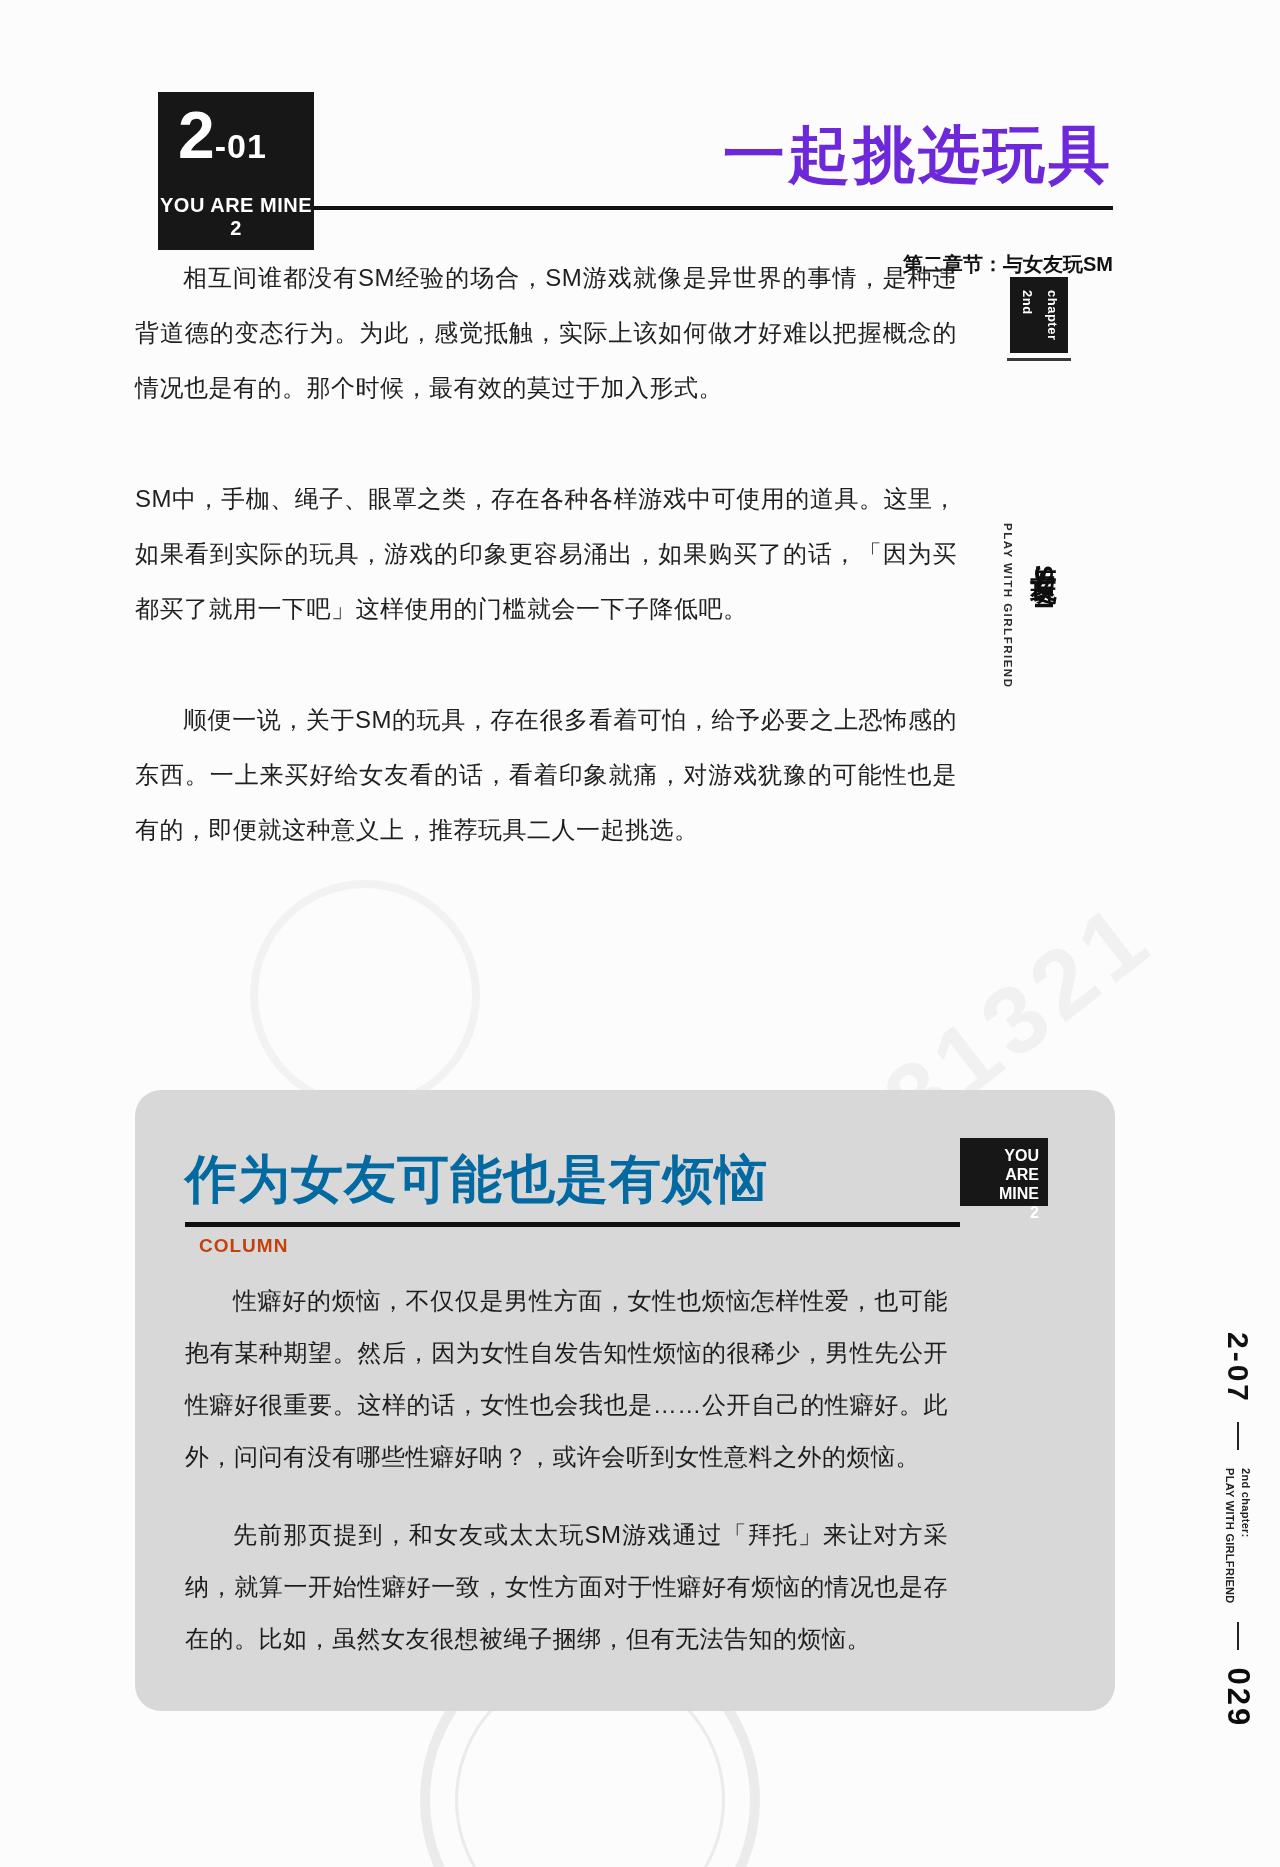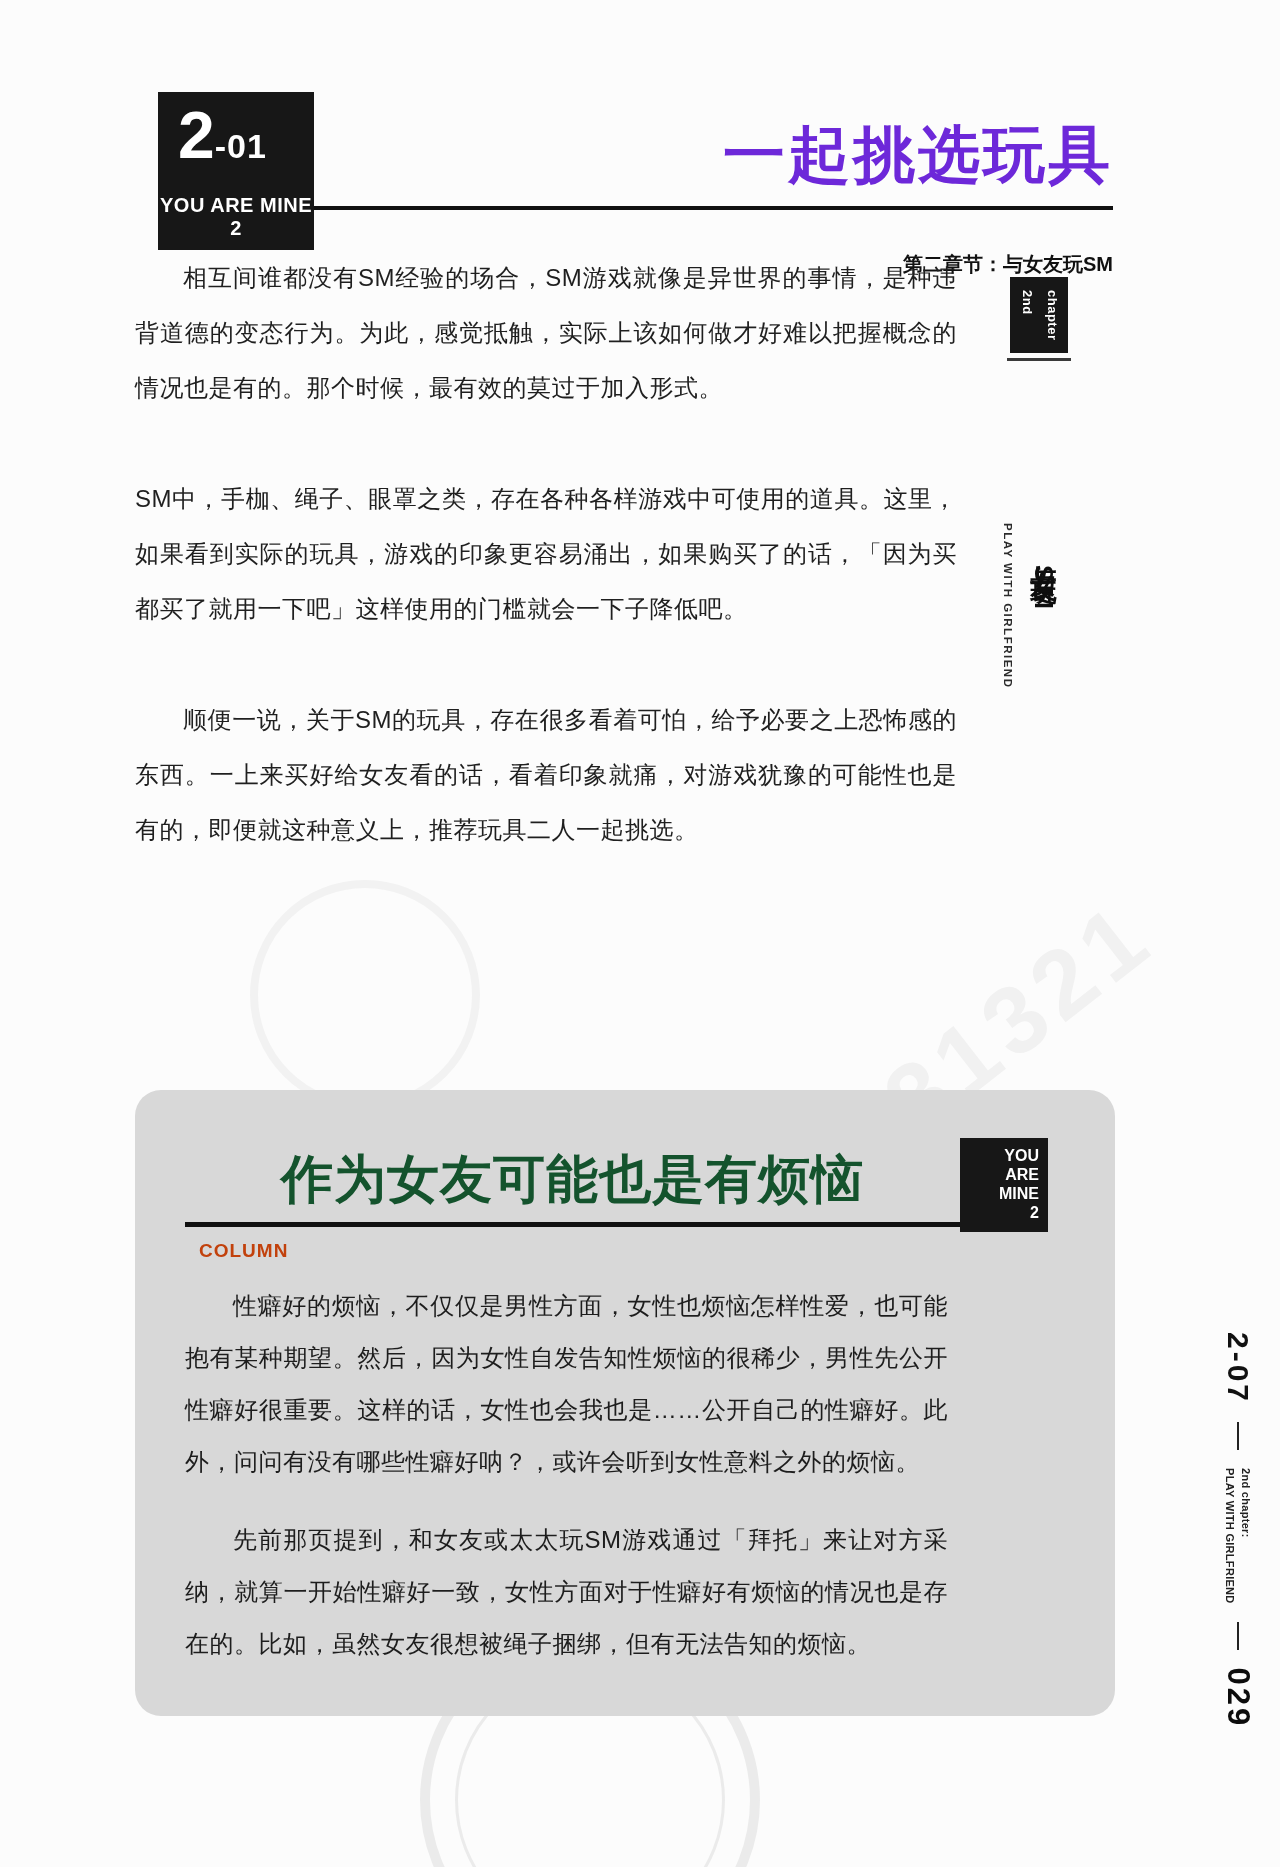--- a/index.html
+++ b/index.html
@@ -61,23 +61,23 @@
     font-size:11.5px; font-weight:600; letter-spacing:1.5px; color:#2b2b2b;
   }
 
   
   .column-box {
     position:absolute; left:135px; top:1090px; width:980px; min-height:568px;
     background:#d8d8d8; border-radius:26px;
   }
   .col-header { display:flex; align-items:flex-start; margin:48px 67px 0 50px; }
   .col-title-wrap { flex:1; border-bottom:5px solid #101010; padding:10px 0 12px 0; }
-  .col-title { font-size:52px; font-weight:900; letter-spacing:1px; color:#14532d; line-height:1.2;text-align:center; }
+  .col-title { font-size:52px; font-weight:900; letter-spacing:1px; color:#0369a1; line-height:1.2; }
   .col-badge {
-    width:88px; height:94px; background:#171717; color:#fff; flex:0 0 auto;
+    width:88px; height:68px; background:#171717; color:#fff; flex:0 0 auto;
     text-align:right; padding:8px 9px; font-size:16px; font-weight:700; line-height:19px;
   }
   .col-label { margin:8px 0 0 64px; font-size:19px; font-weight:600; letter-spacing:1px; color:#c2410c; }
   .col-paras { margin:18px 167px 0 50px; padding-bottom:46px; }
   .col-paras p {
     font-size:24px; line-height:52px; letter-spacing:.5px; text-align:justify;
     text-indent:2em; color:#1d1d1d; margin-bottom:26px;
   }
   .col-paras p:last-child { margin-bottom:0; }
 

